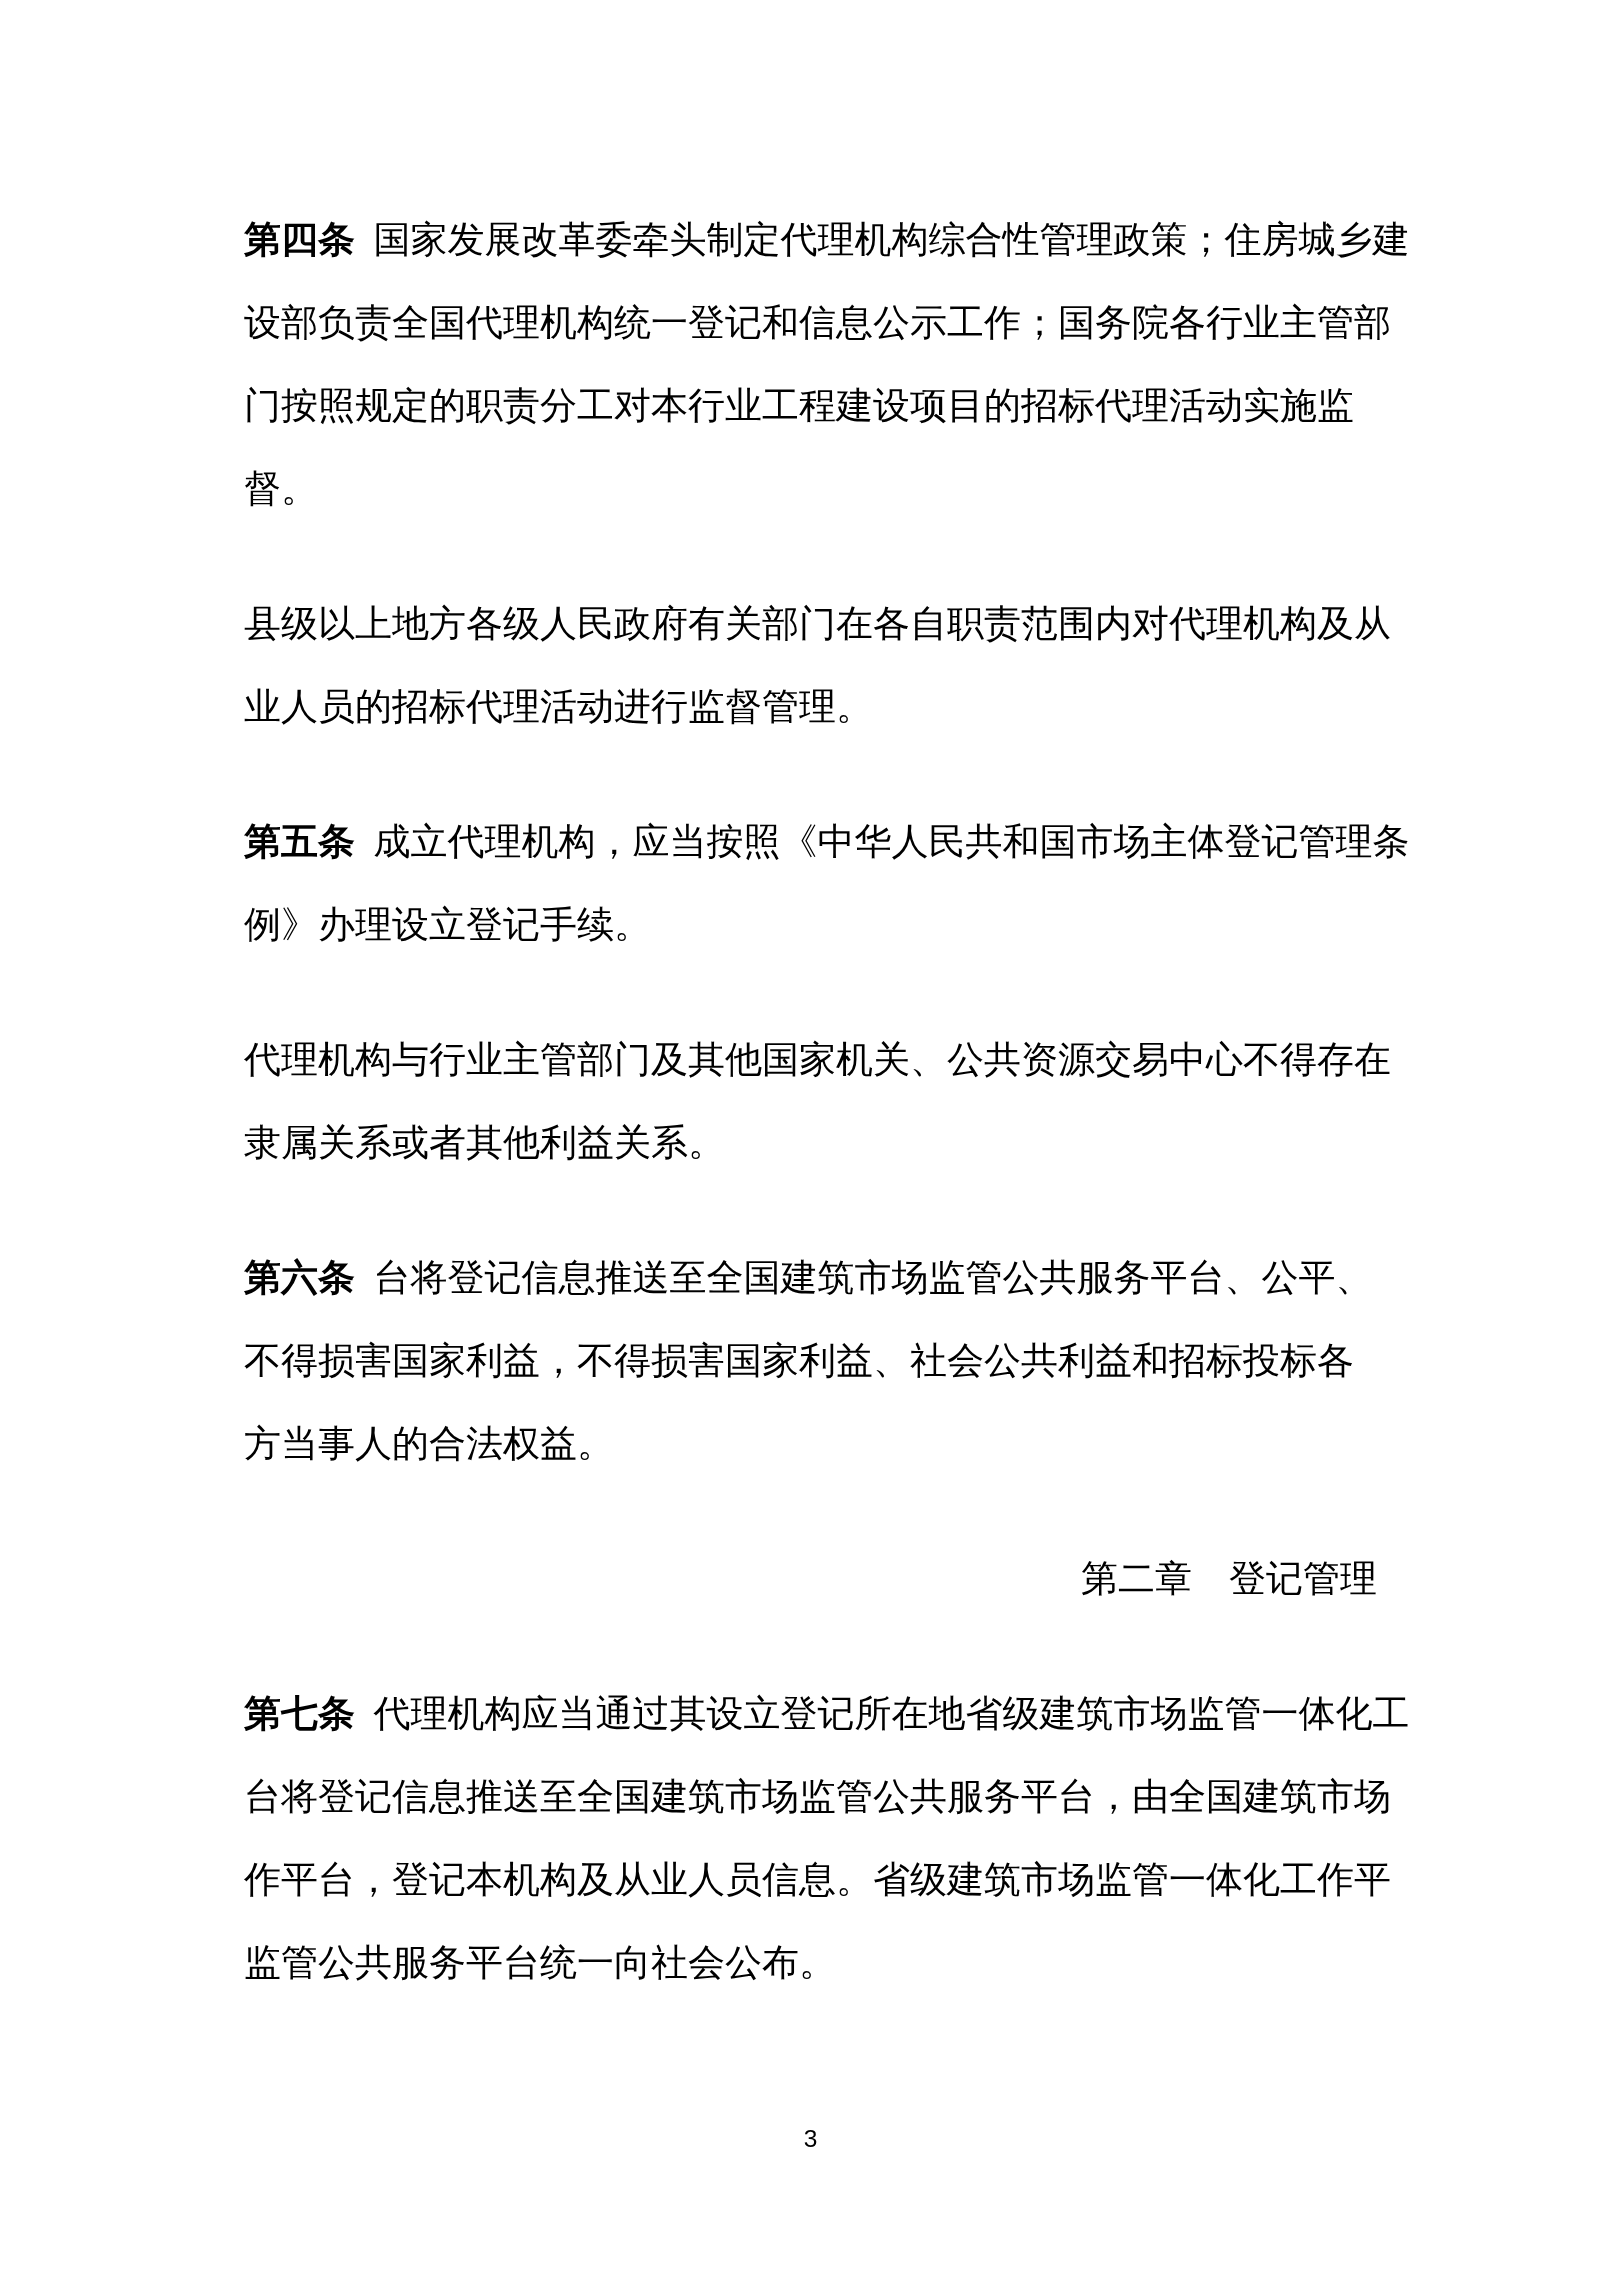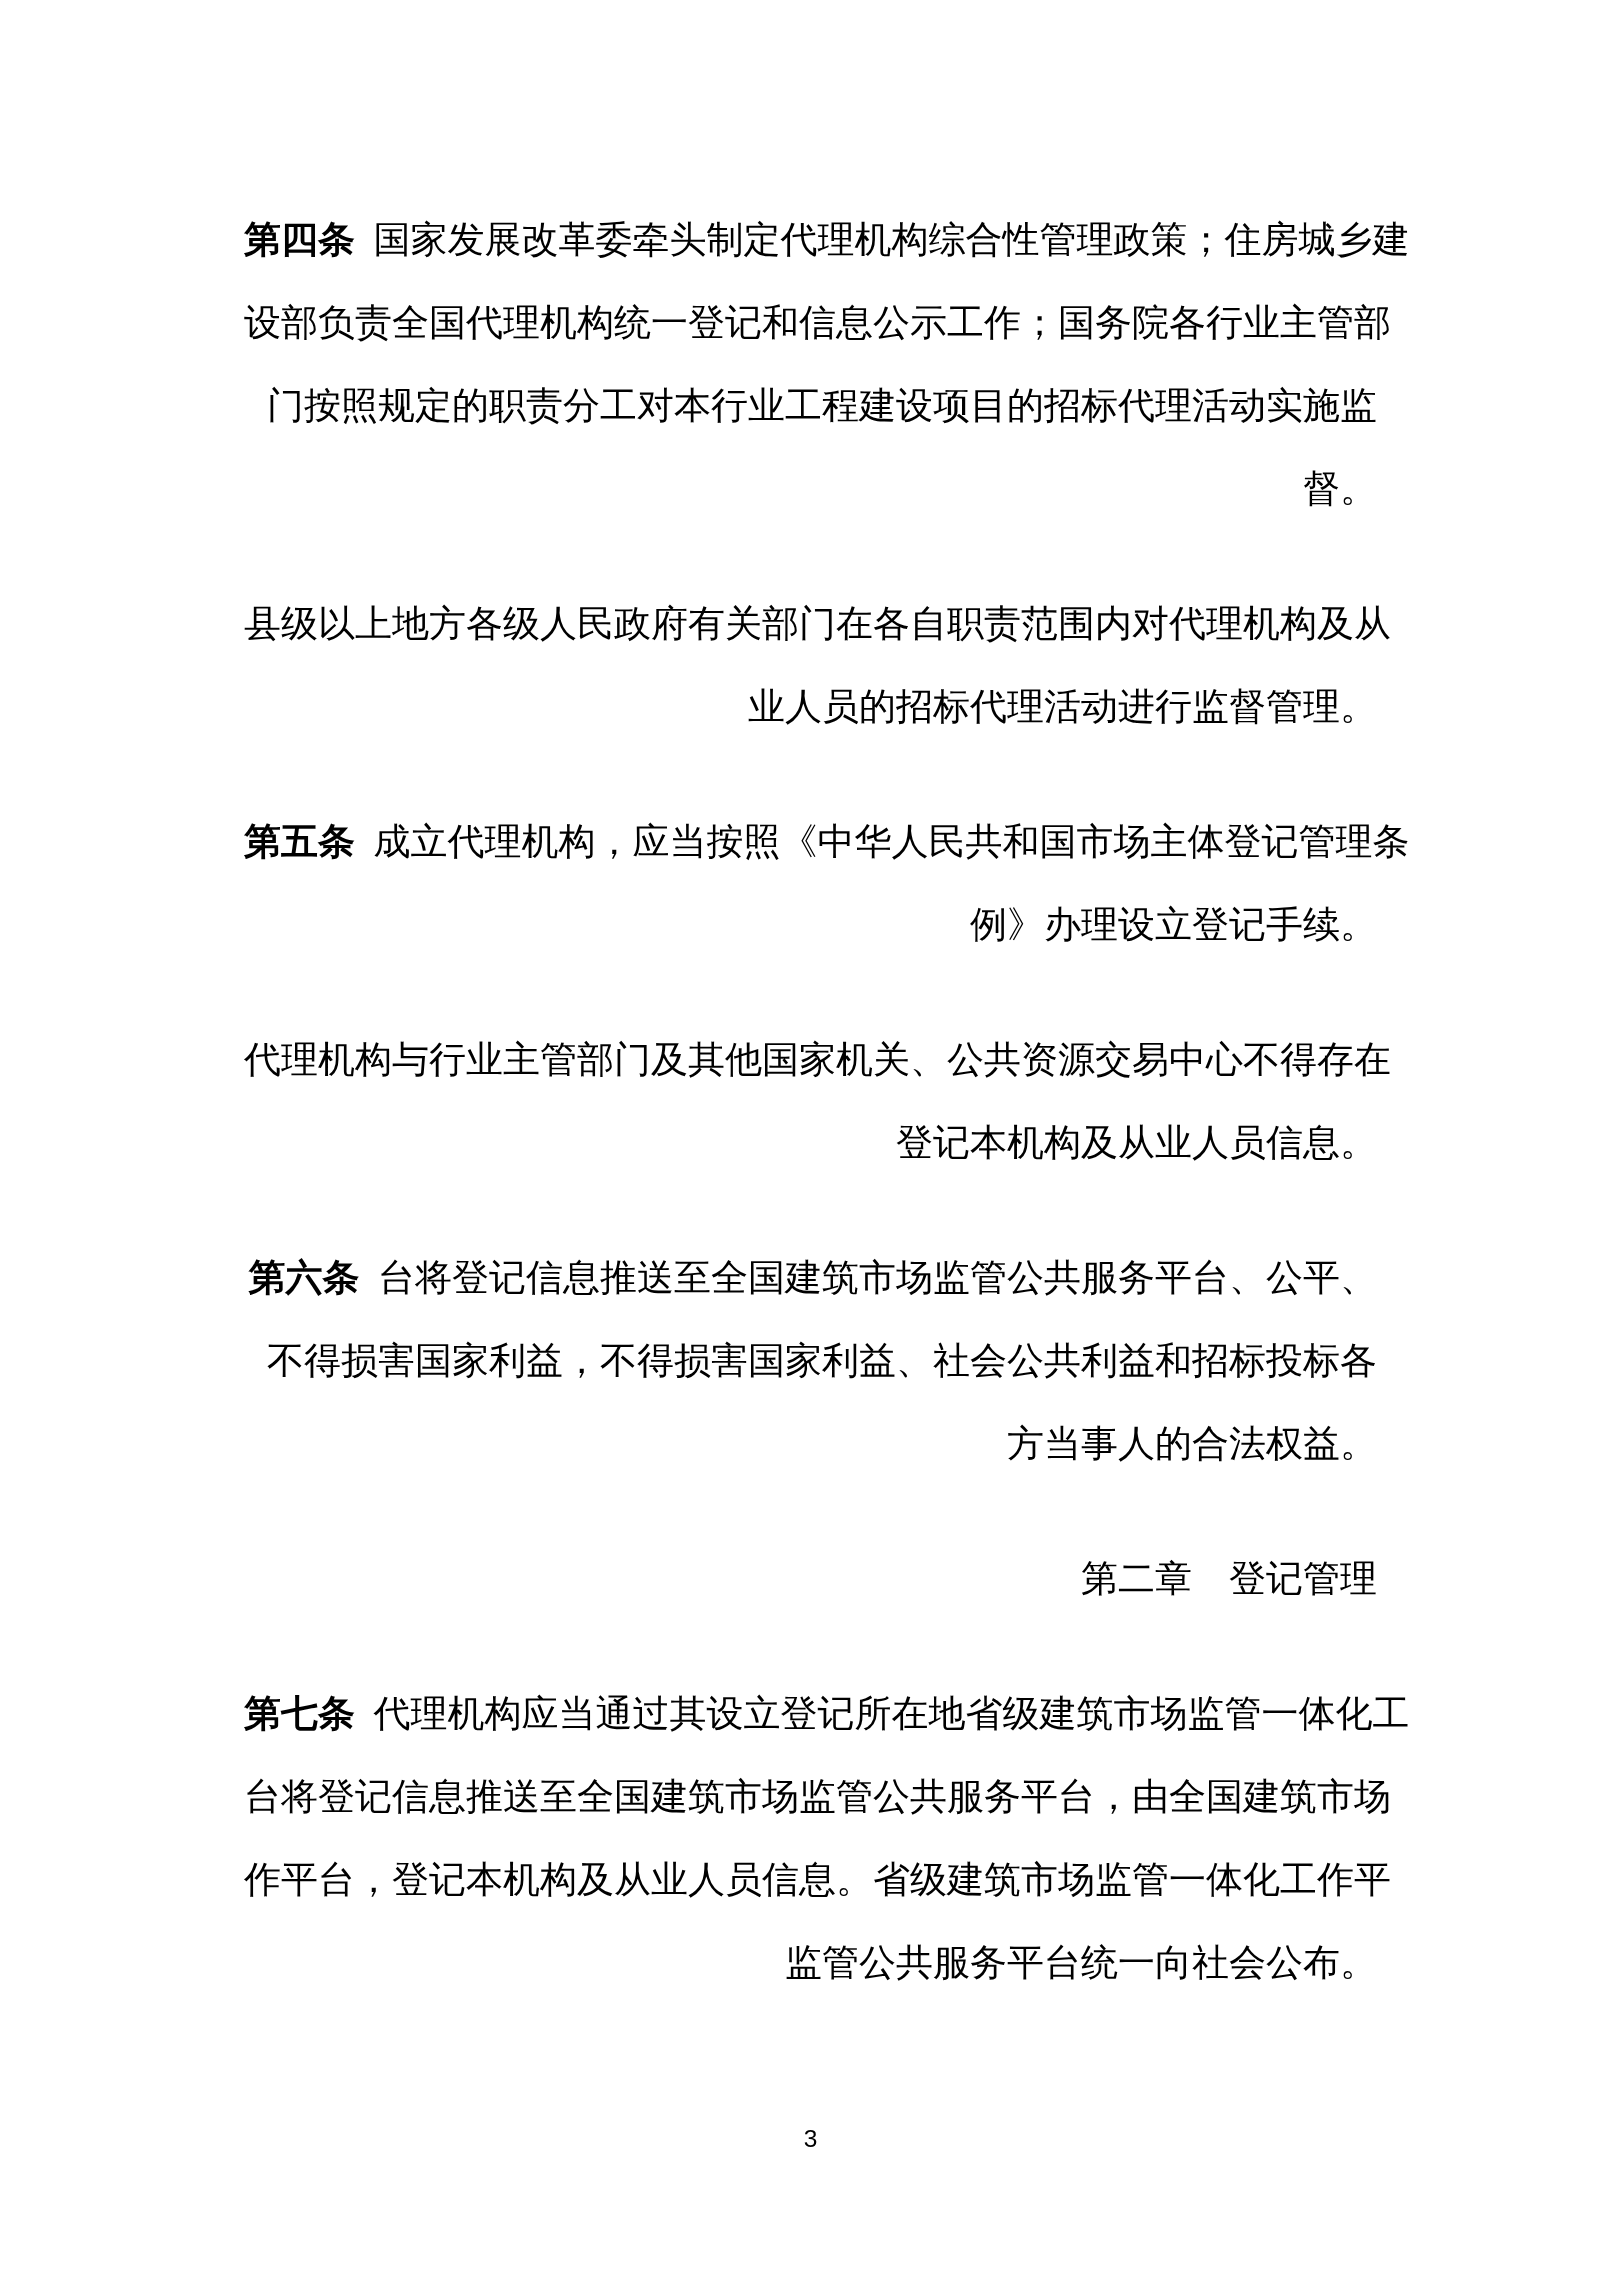--- a/index.html
+++ b/index.html
@@ -23,21 +23,21 @@
     width: 1133px;
   }
   .para {
     margin: 0 0 52px 0;
     padding: 0;
   }
   .line {
     font-size: 37px;
     line-height: 83px;
     white-space: nowrap;
-    text-align: right;
+    text-align: left;
   }
   .prefix {
     font-weight: bold;
     margin-right: 18.4px;
   }
   .chapter {
     margin: 0 0 52px 0;
     font-size: 37px;
     line-height: 83px;
     font-weight: normal;
@@ -73,21 +73,21 @@
       <div class="line">业人员的招标代理活动进行监督管理。</div>
     </div>
 
     <div class="para">
       <div class="line"><strong class="prefix">第五条</strong><span>成立代理机构，应当按照《中华人民共和国市场主体登记管理条</span></div>
       <div class="line">例》办理设立登记手续。</div>
     </div>
 
     <div class="para">
       <div class="line">代理机构与行业主管部门及其他国家机关、公共资源交易中心不得存在</div>
-      <div class="line">登记本机构及从业人员信息。</div>
+      <div class="line">隶属关系或者其他利益关系。</div>
     </div>
 
     <div class="para">
       <div class="line"><strong class="prefix">第六条</strong><span>台将登记信息推送至全国建筑市场监管公共服务平台、公平、</span></div>
       <div class="line">不得损害国家利益，不得损害国家利益、社会公共利益和招标投标各</div>
       <div class="line">方当事人的合法权益。</div>
     </div>
 
     <h2 class="chapter">第二章　登记管理</h2>
 

